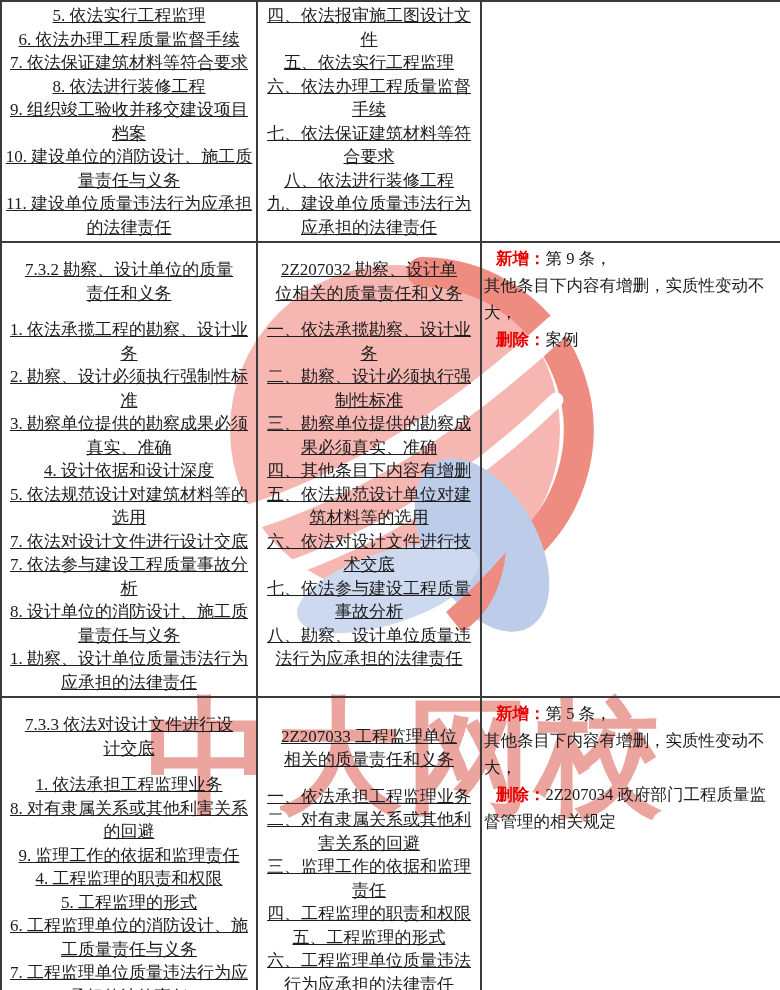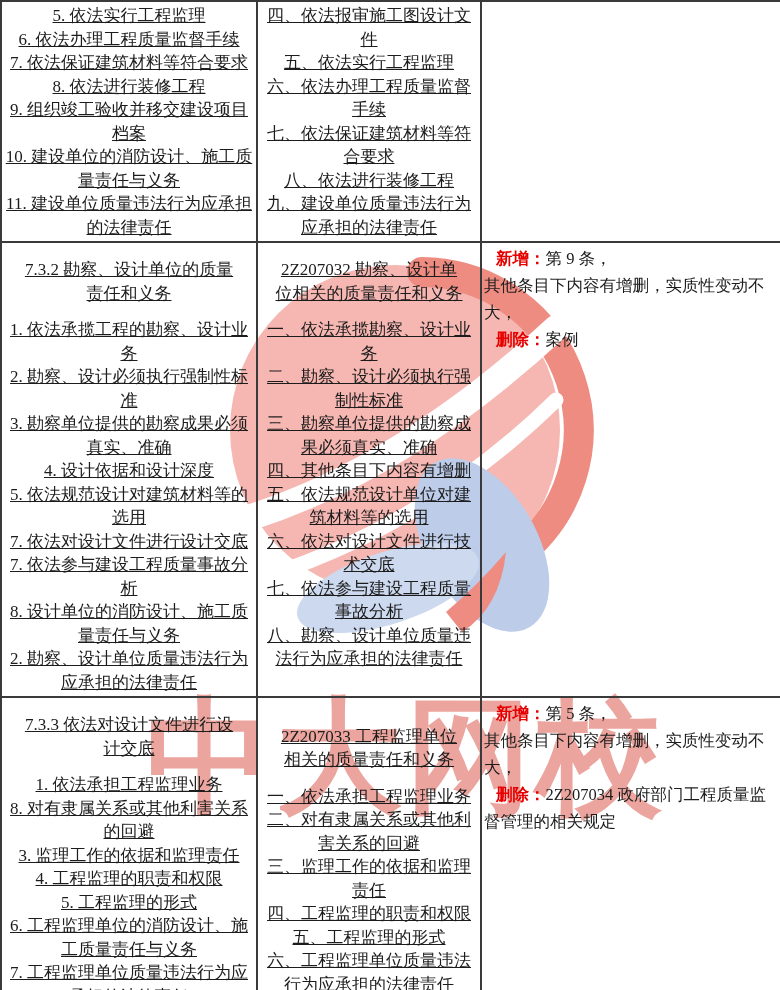--- a/index.html
+++ b/index.html
@@ -106,21 +106,21 @@
           <td class="left-cell">
             <div class="cell-heading">7.3.2 勘察、设计单位的质量责任和义务</div>
             <div class="item">1. 依法承揽工程的勘察、设计业务</div>
             <div class="item">2. 勘察、设计必须执行强制性标准</div>
             <div class="item">3. 勘察单位提供的勘察成果必须真实、准确</div>
             <div class="item">4. 设计依据和设计深度</div>
             <div class="item">5. 依法规范设计对建筑材料等的选用</div>
             <div class="item">7. 依法对设计文件进行设计交底</div>
             <div class="item">7. 依法参与建设工程质量事故分析</div>
             <div class="item">8. 设计单位的消防设计、施工质量责任与义务</div>
-            <div class="item">2. 勘察、设计单位质量违法行为应承担的法律责任</div>
+            <div class="item">1. 勘察、设计单位质量违法行为应承担的法律责任</div>
           </td>
           <td class="middle-cell">
             <div class="cell-heading">2Z207032 勘察、设计单位相关的质量责任和义务</div>
             <div class="item">一、依法承揽勘察、设计业务</div>
             <div class="item">二、勘察、设计必须执行强制性标准</div>
             <div class="item">三、勘察单位提供的勘察成果必须真实、准确</div>
             <div class="item">四、其他条目下内容有增删</div>
             <div class="item">五、依法规范设计单位对建筑材料等的选用</div>
             <div class="item">六、依法对设计文件进行技术交底</div>
             <div class="item">七、依法参与建设工程质量事故分析</div>
@@ -130,21 +130,21 @@
             <div class="note-line"><span class="note-label" style="color: rgb(230, 0, 0);">新增：</span><span class="note-text">第 9 条，</span></div>
             <div class="note-line"><span class="note-text">其他条目下内容有增删，实质性变动不大，</span></div>
             <div class="note-line"><span class="note-label" style="color: rgb(230, 0, 0);">删除：</span><span class="note-text">案例</span></div>
           </td>
         </tr>
         <tr class="row-2">
           <td class="left-cell">
             <div class="cell-heading">7.3.3 依法对设计文件进行设计交底</div>
             <div class="item">1. 依法承担工程监理业务</div>
             <div class="item">8. 对有隶属关系或其他利害关系的回避</div>
-            <div class="item">3. 监理工作的依据和监理责任</div>
+            <div class="item">9. 监理工作的依据和监理责任</div>
             <div class="item">4. 工程监理的职责和权限</div>
             <div class="item">5. 工程监理的形式</div>
             <div class="item">6. 工程监理单位的消防设计、施工质量责任与义务</div>
             <div class="item">7. 工程监理单位质量违法行为应承担的法律责任</div>
           </td>
           <td class="middle-cell">
             <div class="cell-heading">2Z207033 工程监理单位相关的质量责任和义务</div>
             <div class="item">一、依法承担工程监理业务</div>
             <div class="item">二、对有隶属关系或其他利害关系的回避</div>
             <div class="item">三、监理工作的依据和监理责任</div>

